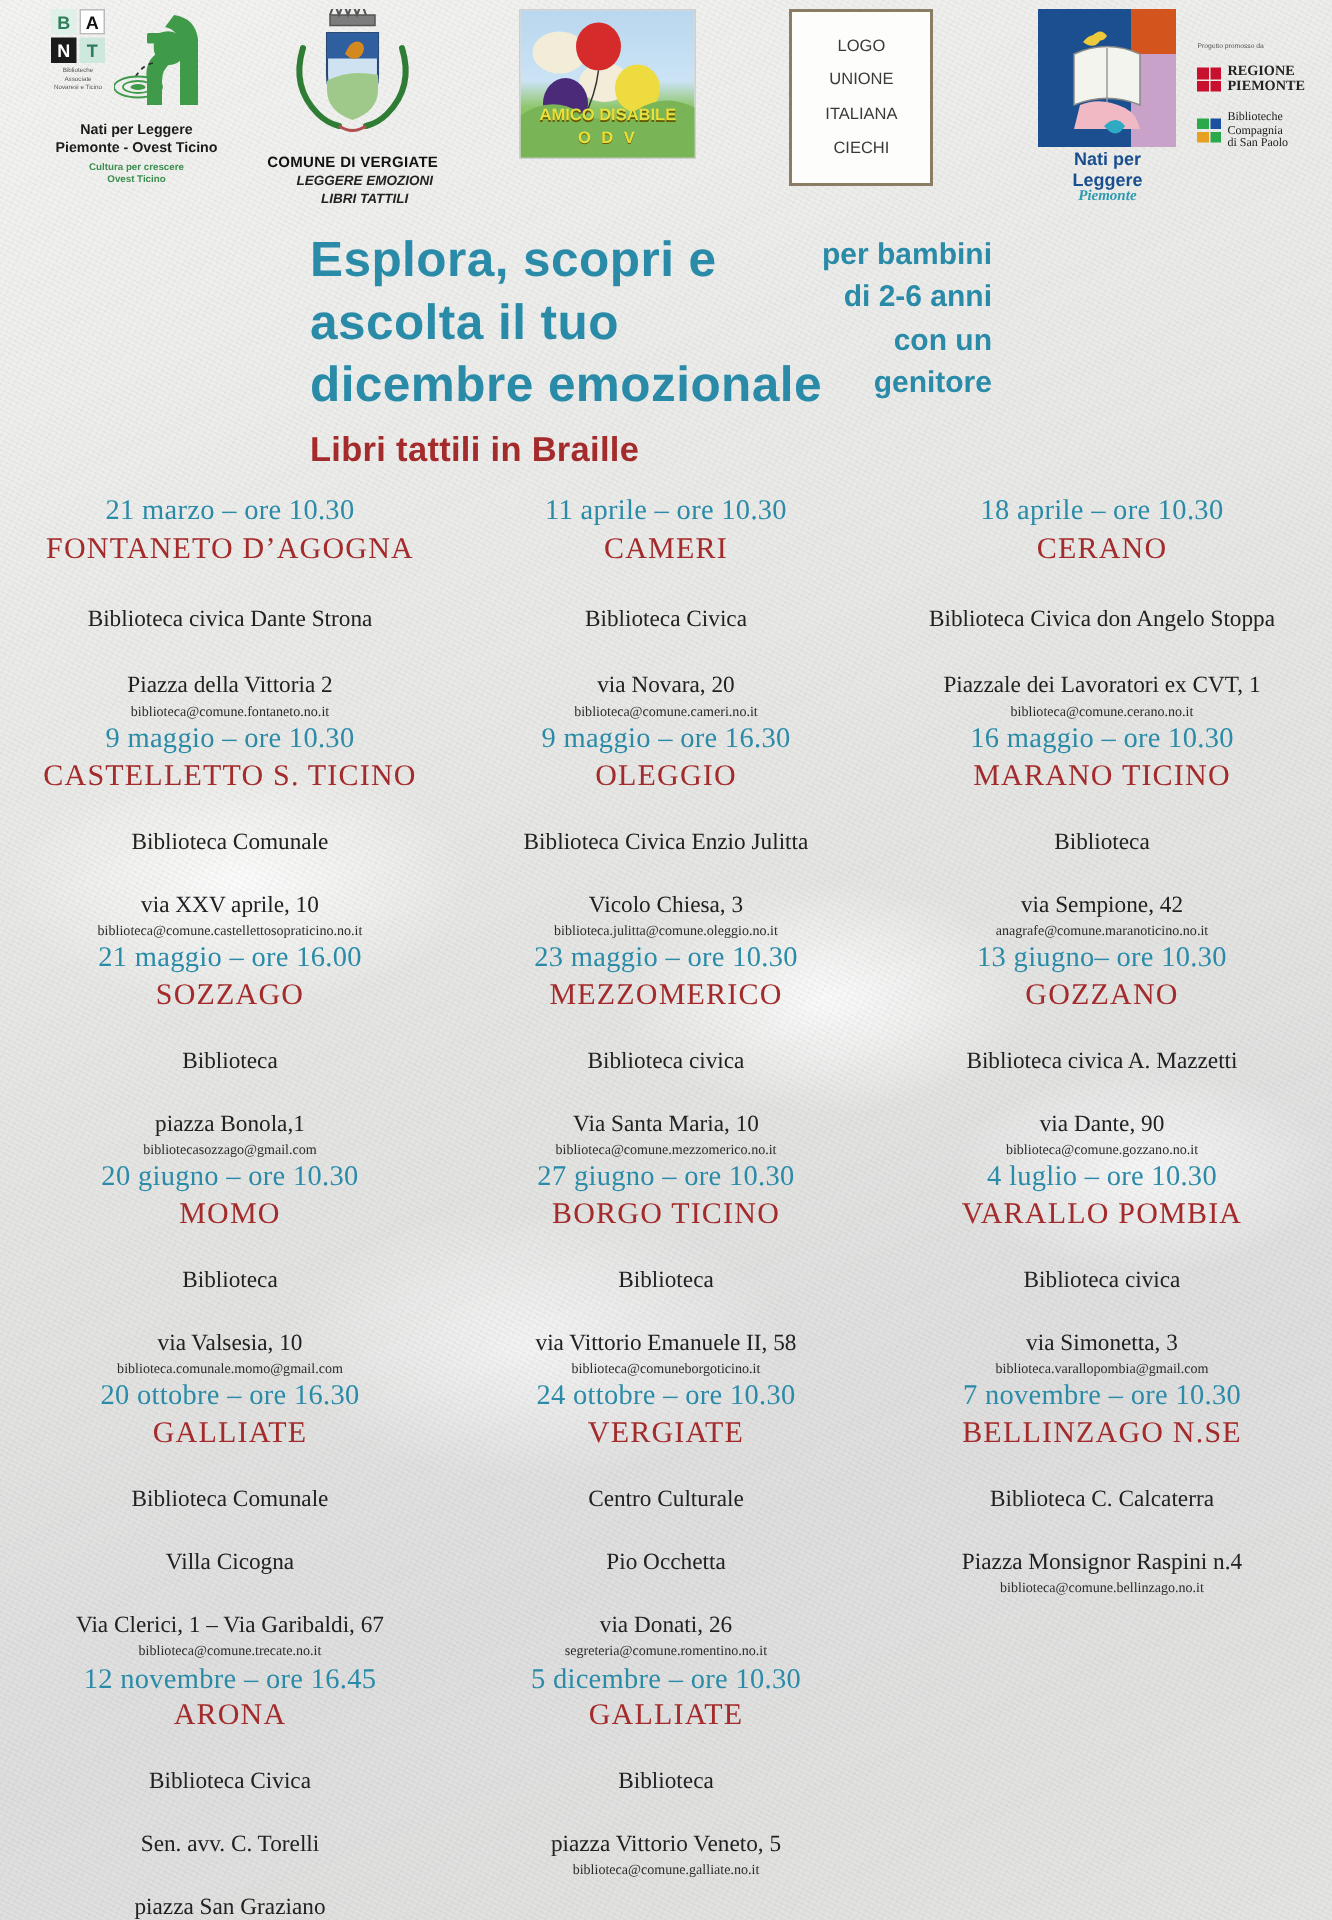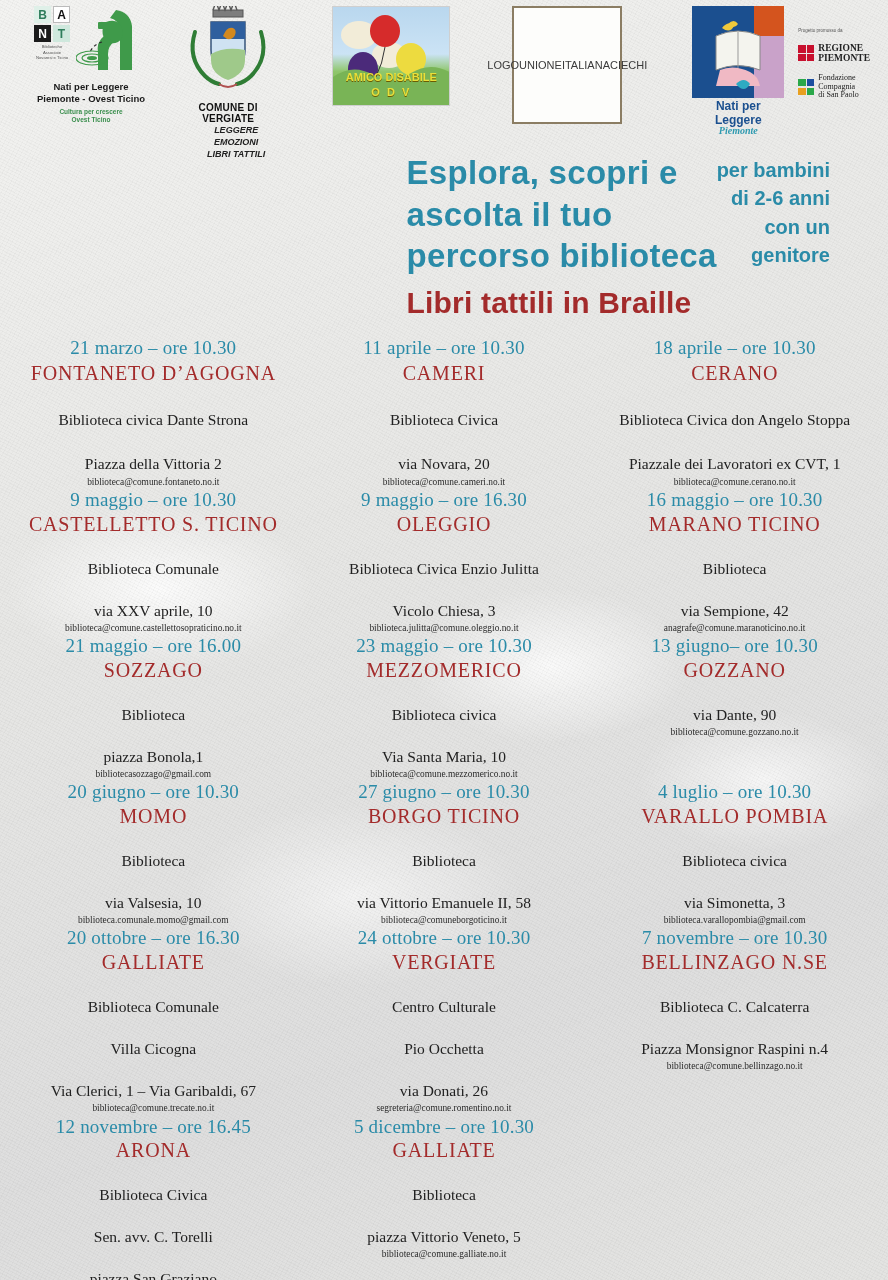--- a/index.html
+++ b/index.html
@@ -84,22 +84,22 @@
     color:#e8e03c;text-shadow:0 1px 0 #6a5b00;
   }
   .amico-txt2{
     position:absolute;left:0;right:0;bottom:7px;text-align:center;
     font-family:"Liberation Sans",sans-serif;font-weight:700;font-size:11px;
     color:#e8e03c;text-shadow:0 1px 0 #6a5b00;letter-spacing:2px;
   }
 
   .uic { margin-left: 62px; }
   .uic-box{
-    width:110px;height:118px;border:2px solid #8b7d63;background:#fdfdfb;
-    display:flex;flex-direction:row;align-items:center;justify-content:center;
+    width:96px;height:118px;border:2px solid #8b7d63;background:#fdfdfb;
+    display:flex;flex-direction:column;align-items:center;justify-content:center;
     font-family:"Liberation Sans",sans-serif;font-size:11px;color:#3a3a3a;line-height:2.05;
   }
 
   .npl { margin-left: 70px; }
   .npl-img{width:92px;height:92px;position:relative;overflow:hidden;}
   .npl-name{font-family:"Liberation Sans",sans-serif;font-weight:700;font-size:12px;color:#1a4f8f;text-align:center;margin-top:1px;}
   .npl-sub{font-family:"Liberation Serif",serif;font-style:italic;font-weight:700;font-size:10px;color:#2e9ab0;text-align:center;margin-top:-2px;}
 
   .sponsors{ margin-left:14px; padding-top:22px; display:flex; flex-direction:column; gap:10px; }
   .sp-label{font-family:"Liberation Sans",sans-serif;font-size:4.5px;color:#555;}
@@ -107,33 +107,33 @@
   .sp-mark{width:16px;height:16px;display:grid;grid-template-columns:1fr 1fr;grid-template-rows:1fr 1fr;gap:1.5px;}
   .sp-mark i{display:block;background:#c8102e;}
   .sp-mark.cs i:nth-child(1){background:#2aa84a;}
   .sp-mark.cs i:nth-child(2){background:#1b4fa0;}
   .sp-mark.cs i:nth-child(3){background:#e8a020;}
   .sp-mark.cs i:nth-child(4){background:#2aa84a;}
   .sp-txt{font-family:"Liberation Serif",serif;font-size:8px;line-height:1.1;color:#222;}
   .sp-txt b{font-size:9.5px;font-weight:700;display:block;}
 
   
-  .title-wrap{ padding: 14px 0 0 38px; display:flex; justify-content:flex-end; }
+  .title-wrap{ padding: 14px 0 0 38px; display:flex; justify-content:center; }
   .title-main{
     font-family:"Liberation Sans",sans-serif;
     font-weight:700;
     font-size:33px;
     line-height:1.26;
     color:#2a8ba8;
     letter-spacing:.3px;
   }
   .title-sub{
     font-family:"Liberation Sans",sans-serif;
     font-weight:700;
-    font-size:30px;
+    font-size:23px;
     color:#a32b2b;
     margin-top:9px;
     letter-spacing:.2px;
   }
   .title-right{
     font-family:"Liberation Sans",sans-serif;
     font-weight:700;
     font-size:20px;
     line-height:1.42;
     color:#2a8ba8;
@@ -298,34 +298,34 @@
         </span>
       </div>
       <div class="sp-row">
         <span class="sp-mark cs">
             <i></i>
             <i></i>
             <i></i>
             <i></i>
           </span>
         <span class="sp-txt">
-          <span>Fondazione</span><br>
+          <span>Biblioteche</span><br>
           <span>Compagnia</span><br>
           <span>di San Paolo</span>
         </span>
       </div>
     </div>
   </div>
 
   <div class="title-wrap">
     <div>
       <div class="title-main">
         <div>Esplora, scopri e</div>
         <div>ascolta il tuo</div>
-        <div>percorso biblioteca</div>
+        <div>dicembre emozionale</div>
       </div>
       <div class="title-sub">Libri tattili in Braille</div>
     </div>
     <div class="title-right">
       <div>per bambini</div>
       <div>di 2-6 anni</div>
       <div>con un</div>
       <div>genitore</div>
     </div>
   </div>
@@ -388,20 +388,21 @@
         <div class="ev">
           <div class="ev-date">23 maggio – ore 10.30</div>
           <div class="ev-city">MEZZOMERICO</div>
           <div class="ev-place">Biblioteca civica</div>
           <div class="ev-place">Via Santa Maria, 10</div>
           <div class="ev-mail">biblioteca@comune.mezzomerico.no.it</div>
         </div>
         <div class="ev">
           <div class="ev-date">13 giugno–  ore 10.30</div>
           <div class="ev-city">GOZZANO</div>
+          <div class="ev-place">Biblioteca civica A. Mazzetti</div>
           <div class="ev-place">via Dante, 90</div>
           <div class="ev-mail">biblioteca@comune.gozzano.no.it</div>
         </div>
       </div>
       <div class="erow">
         <div class="ev">
           <div class="ev-date">20 giugno – ore 10.30</div>
           <div class="ev-city">MOMO</div>
           <div class="ev-place">Biblioteca</div>
           <div class="ev-place">via Valsesia, 10</div>

